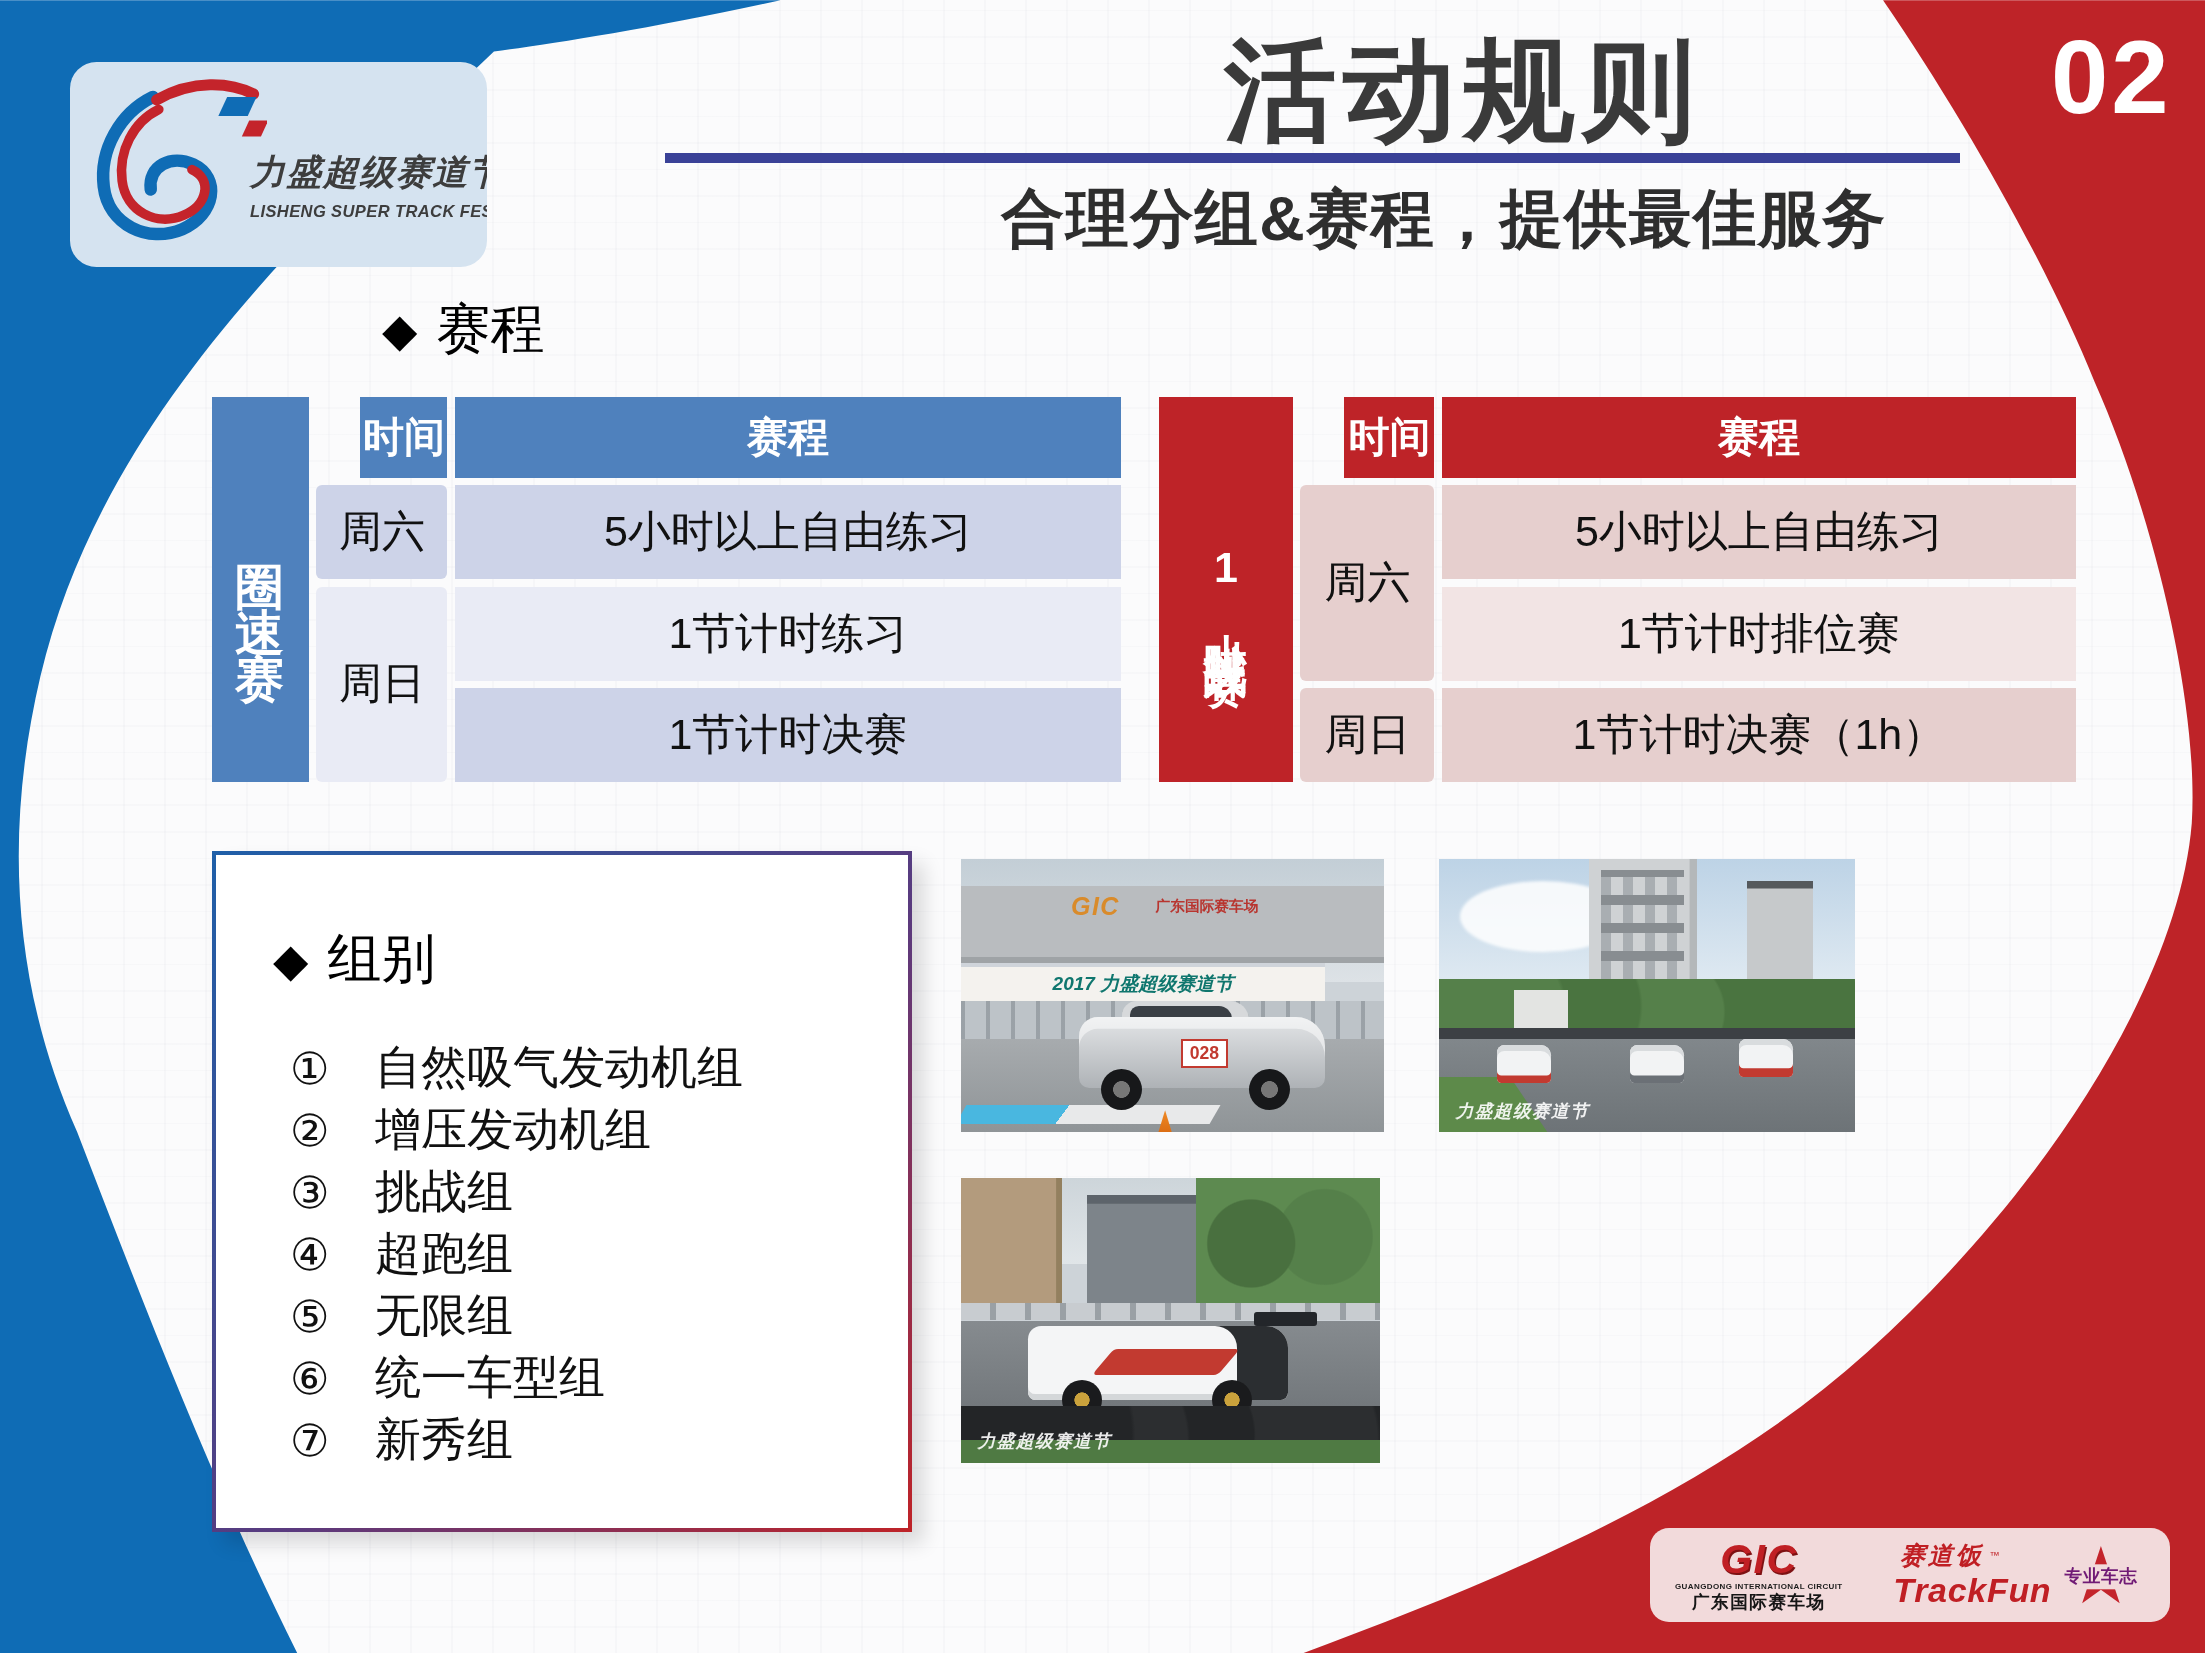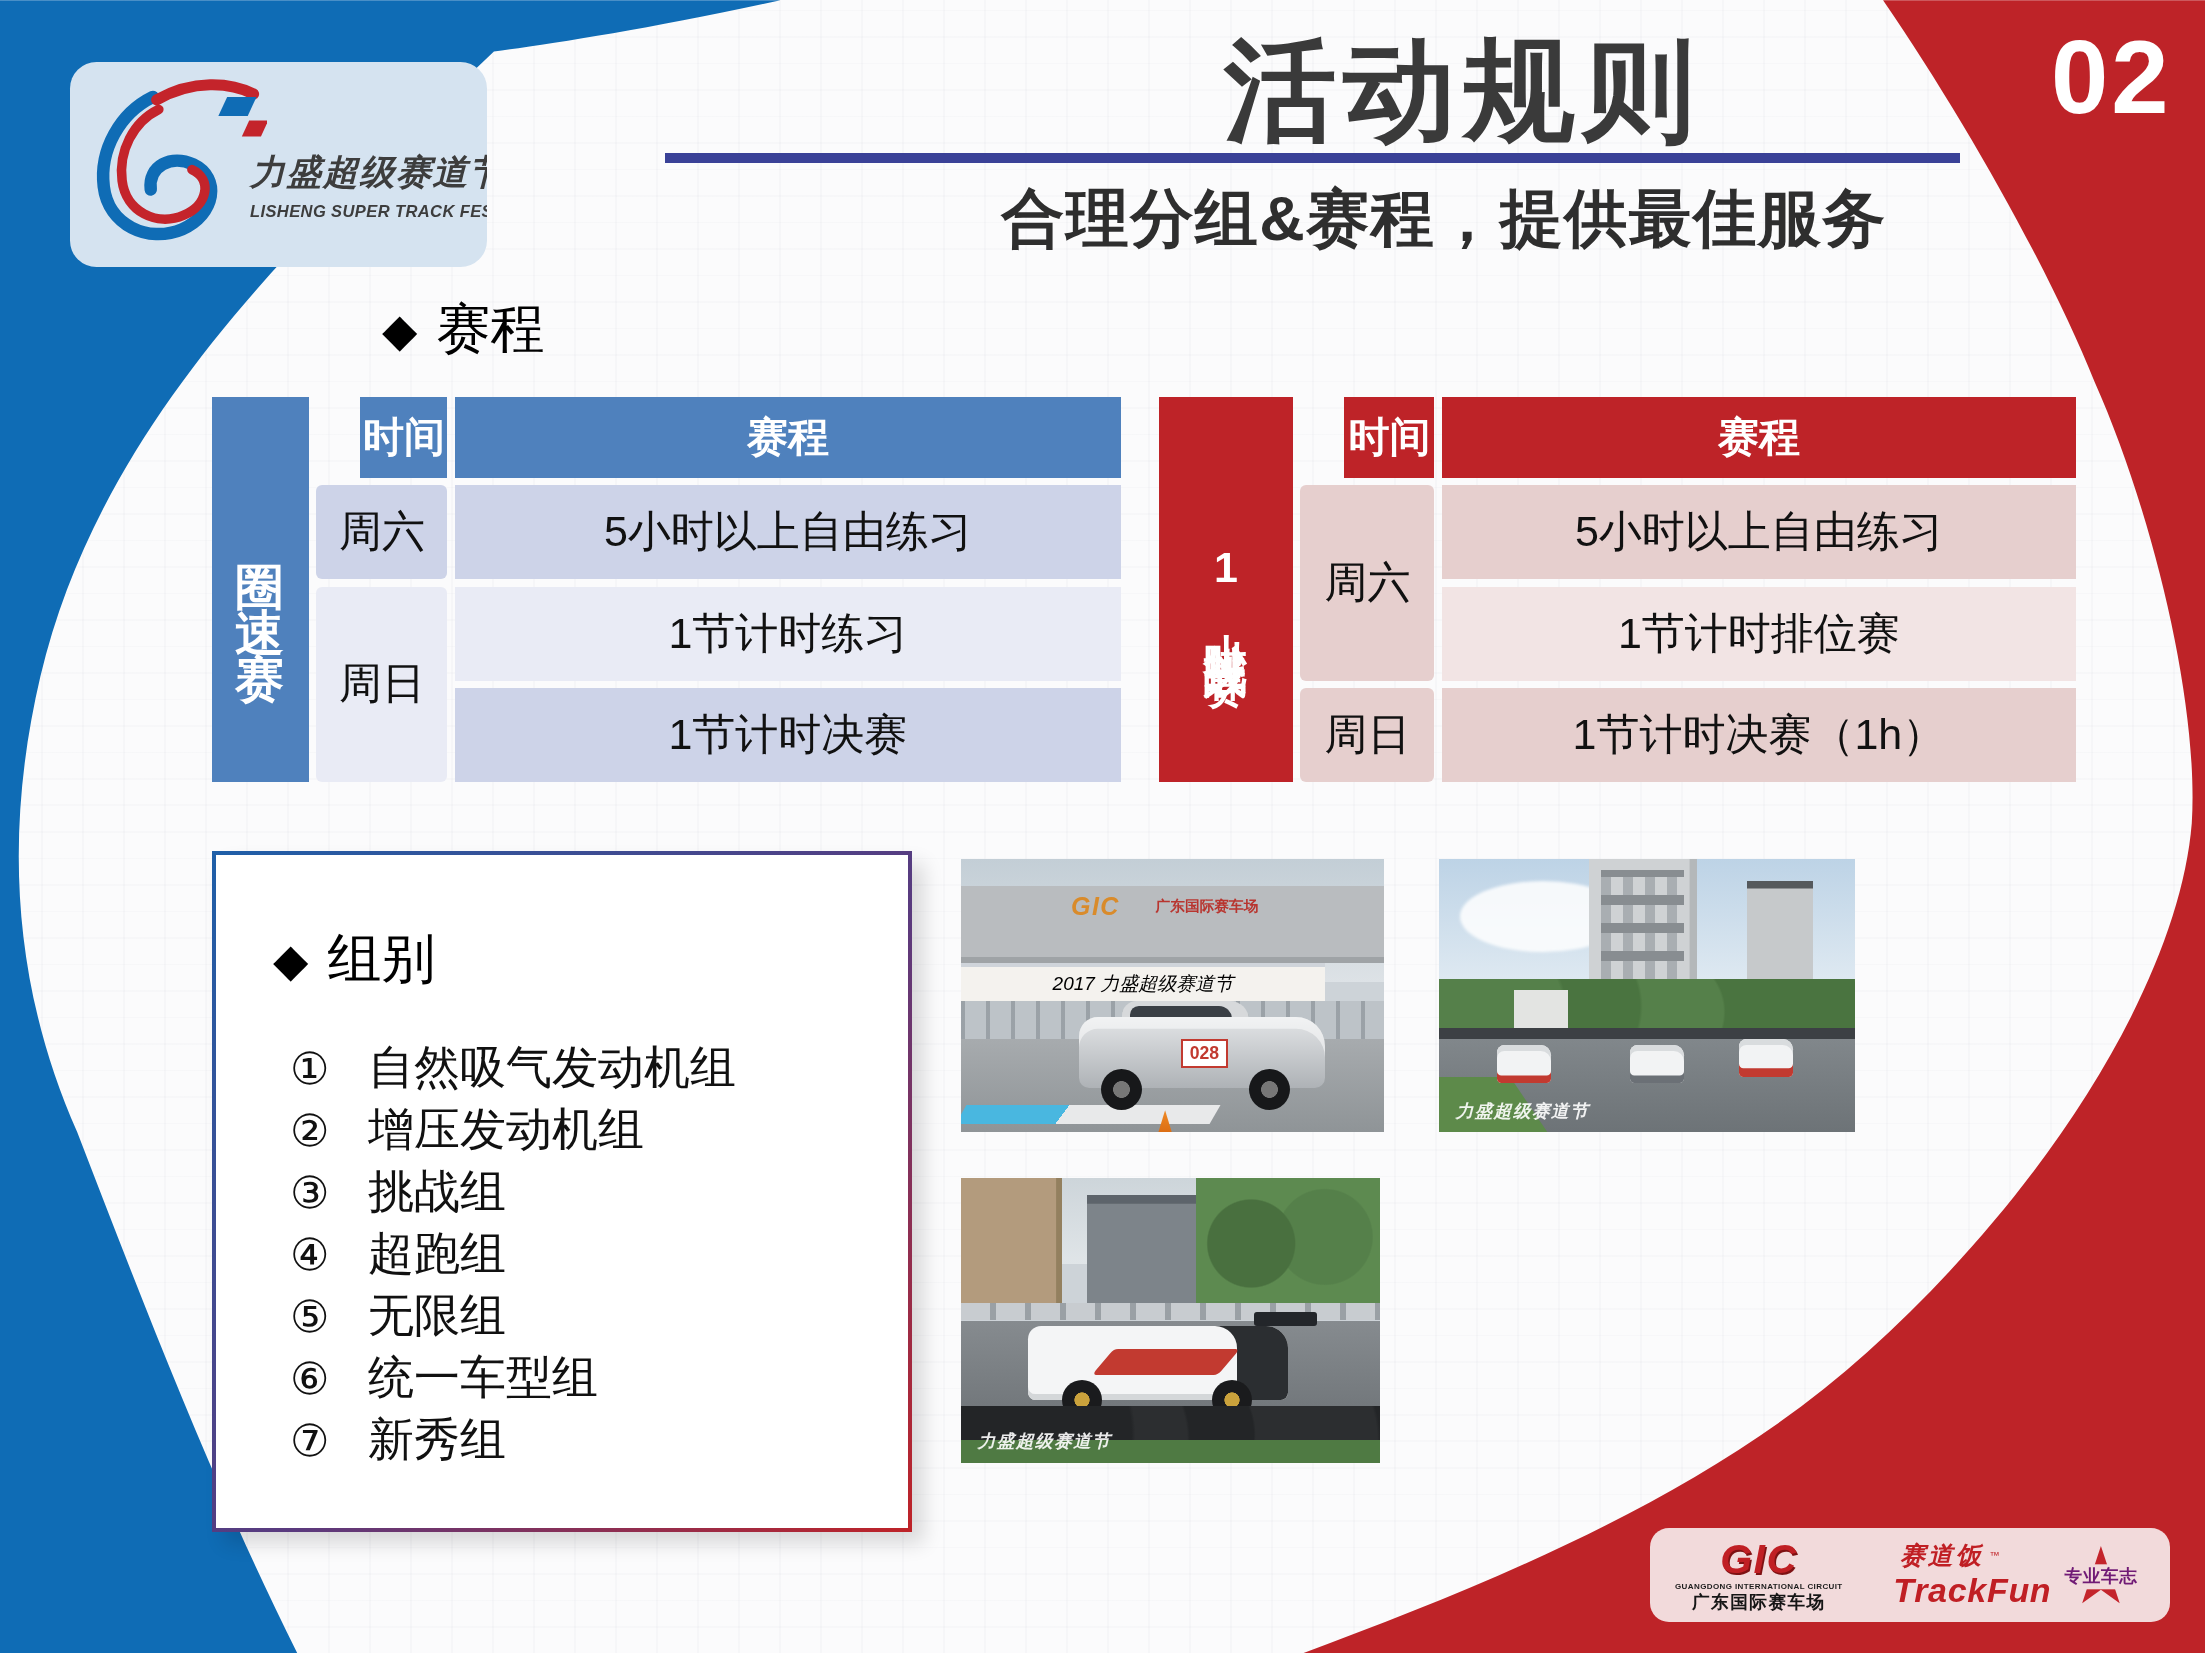--- a/index.html
+++ b/index.html
@@ -89,36 +89,36 @@
   .groups-box{
     position:absolute;left:212px;top:851px;width:700px;height:681px;z-index:2;
     background:#fff;border:4.4px solid;
     border-image:linear-gradient(135deg,#1F5FA8 0%,#5A3A7E 55%,#BE2328 100%) 1;
     box-shadow:11.8px 11.8px 19px rgba(0,0,0,.14);
   }
   .heading-groups{position:absolute;left:57px;top:68px;}
   .groups-list{position:absolute;left:74px;top:182px;list-style:none;}
   .group-item{display:flex;align-items:center;height:62px;font-size:46px;}
   .group-marker{width:56px;font-size:44px;}
-  .group-label{margin-left:22px;}
+  .group-label{margin-left:29px;}
 
   
   .photo{position:absolute;overflow:hidden;z-index:2;background:#cdd3d8;}
   .photo-1{left:961px;top:859px;width:423px;height:273px;}
   .photo-2{left:1439px;top:859px;width:416px;height:273px;}
   .photo-3{left:961px;top:1178px;width:419px;height:285px;}
   .abs{position:absolute;}
   .p1-sky{left:0;top:0;width:100%;height:45%;background:linear-gradient(#c3ced6,#dde2e6);}
   .p1-building{left:0;top:10%;width:100%;height:28%;background:#b9bcbf;
     box-shadow:inset 0 -5.9px 0 #9fa3a6;}
   .p1-sign{left:26%;top:12%;font-size:25px;font-weight:900;font-style:italic;color:#d98b2b;letter-spacing:1.5px;}
   .p1-sign-cn{left:46%;top:14%;font-size:14.7px;font-weight:700;color:#b8352f;}
   .p1-banner{left:0;top:38%;width:86%;height:14%;background:#f4f2ee;display:flex;align-items:center;justify-content:center;
     border-top:4.4px solid #cfd4da;}
-  .p1-banner-text{font-size:19px;font-weight:400;font-style:italic;color:#000000;white-space:nowrap;}
+  .p1-banner-text{font-size:19px;font-weight:700;font-style:italic;color:#0f766e;white-space:nowrap;}
   .p1-fence{left:0;top:52%;width:100%;height:16%;background:repeating-linear-gradient(90deg,#8e959b 0 4.4px,#b9bfc4 4.4px 25px);opacity:.8;}
   .p1-road{left:0;top:66%;width:100%;height:34%;background:linear-gradient(#a7abae,#8f9497);}
   .p1-curb{left:0;top:90%;width:60%;height:7%;background:linear-gradient(100deg,#49b7e0 0 40%,#e8e9ea 40%);transform:skewX(-30deg);}
   .p1-car{left:28%;top:58%;width:58%;height:26%;background:linear-gradient(#e3e5e7,#aeb2b6);border-radius:19px 29px 10.3px 10.3px;box-shadow:inset 0 11.8px 0 rgba(255,255,255,.5);}
   .p1-roof{left:38%;top:52%;width:30%;height:12%;background:#d7d9db;border-radius:14.7px 19px 0 0;box-shadow:inset 0 -2.9px 0 #2c2f33;}
   .p1-win{left:40%;top:54%;width:24%;height:9%;background:#3a3f45;border-radius:8.8px 13.2px 0 0;}
   .p1-wheel1{left:33%;top:77%;width:41px;height:41px;background:radial-gradient(#777 28%,#17181a 30%);border-radius:50%;}
   .p1-wheel2{left:68%;top:77%;width:41px;height:41px;background:radial-gradient(#777 28%,#17181a 30%);border-radius:50%;}
   .p1-num{left:52%;top:66%;width:47px;height:29px;background:#fff;border:2.2px solid #c23a30;font-size:17.6px;font-weight:900;color:#c23a30;display:flex;align-items:center;justify-content:center;}
   .p1-cone{left:46%;top:92%;width:19px;height:25px;background:linear-gradient(#f08a24,#d96a12);clip-path:polygon(50% 0,90% 100%,10% 100%);}

